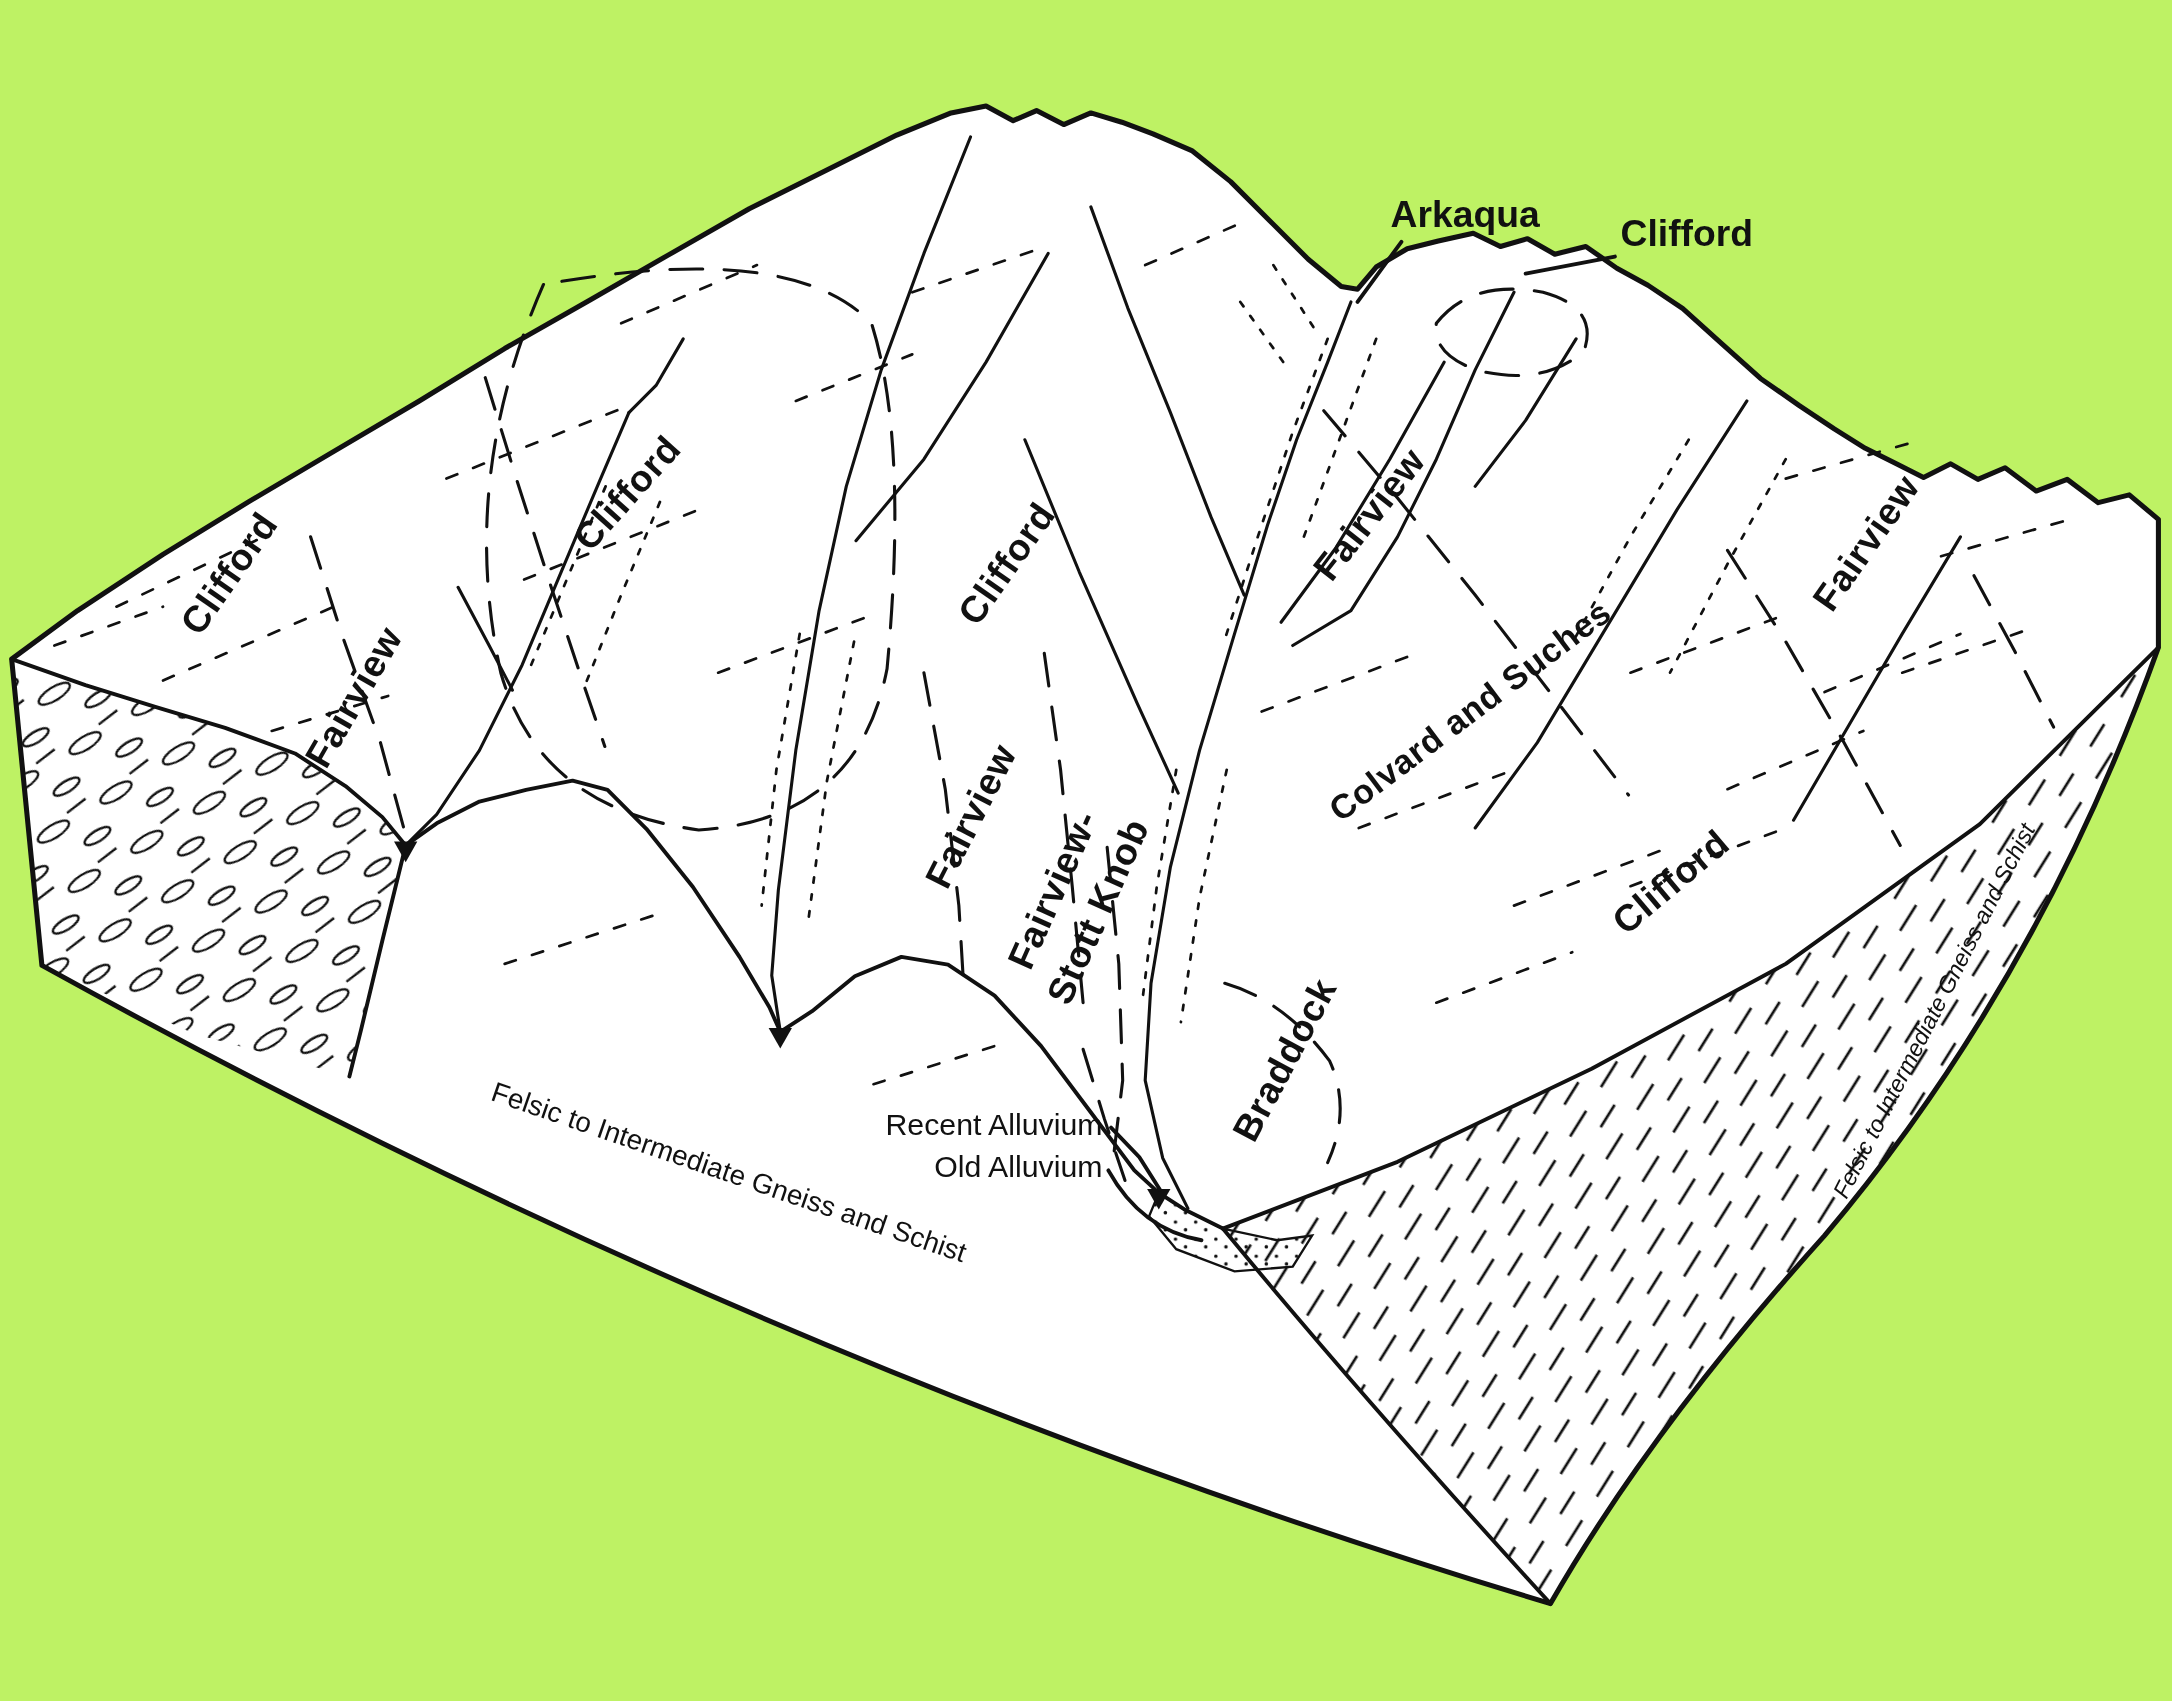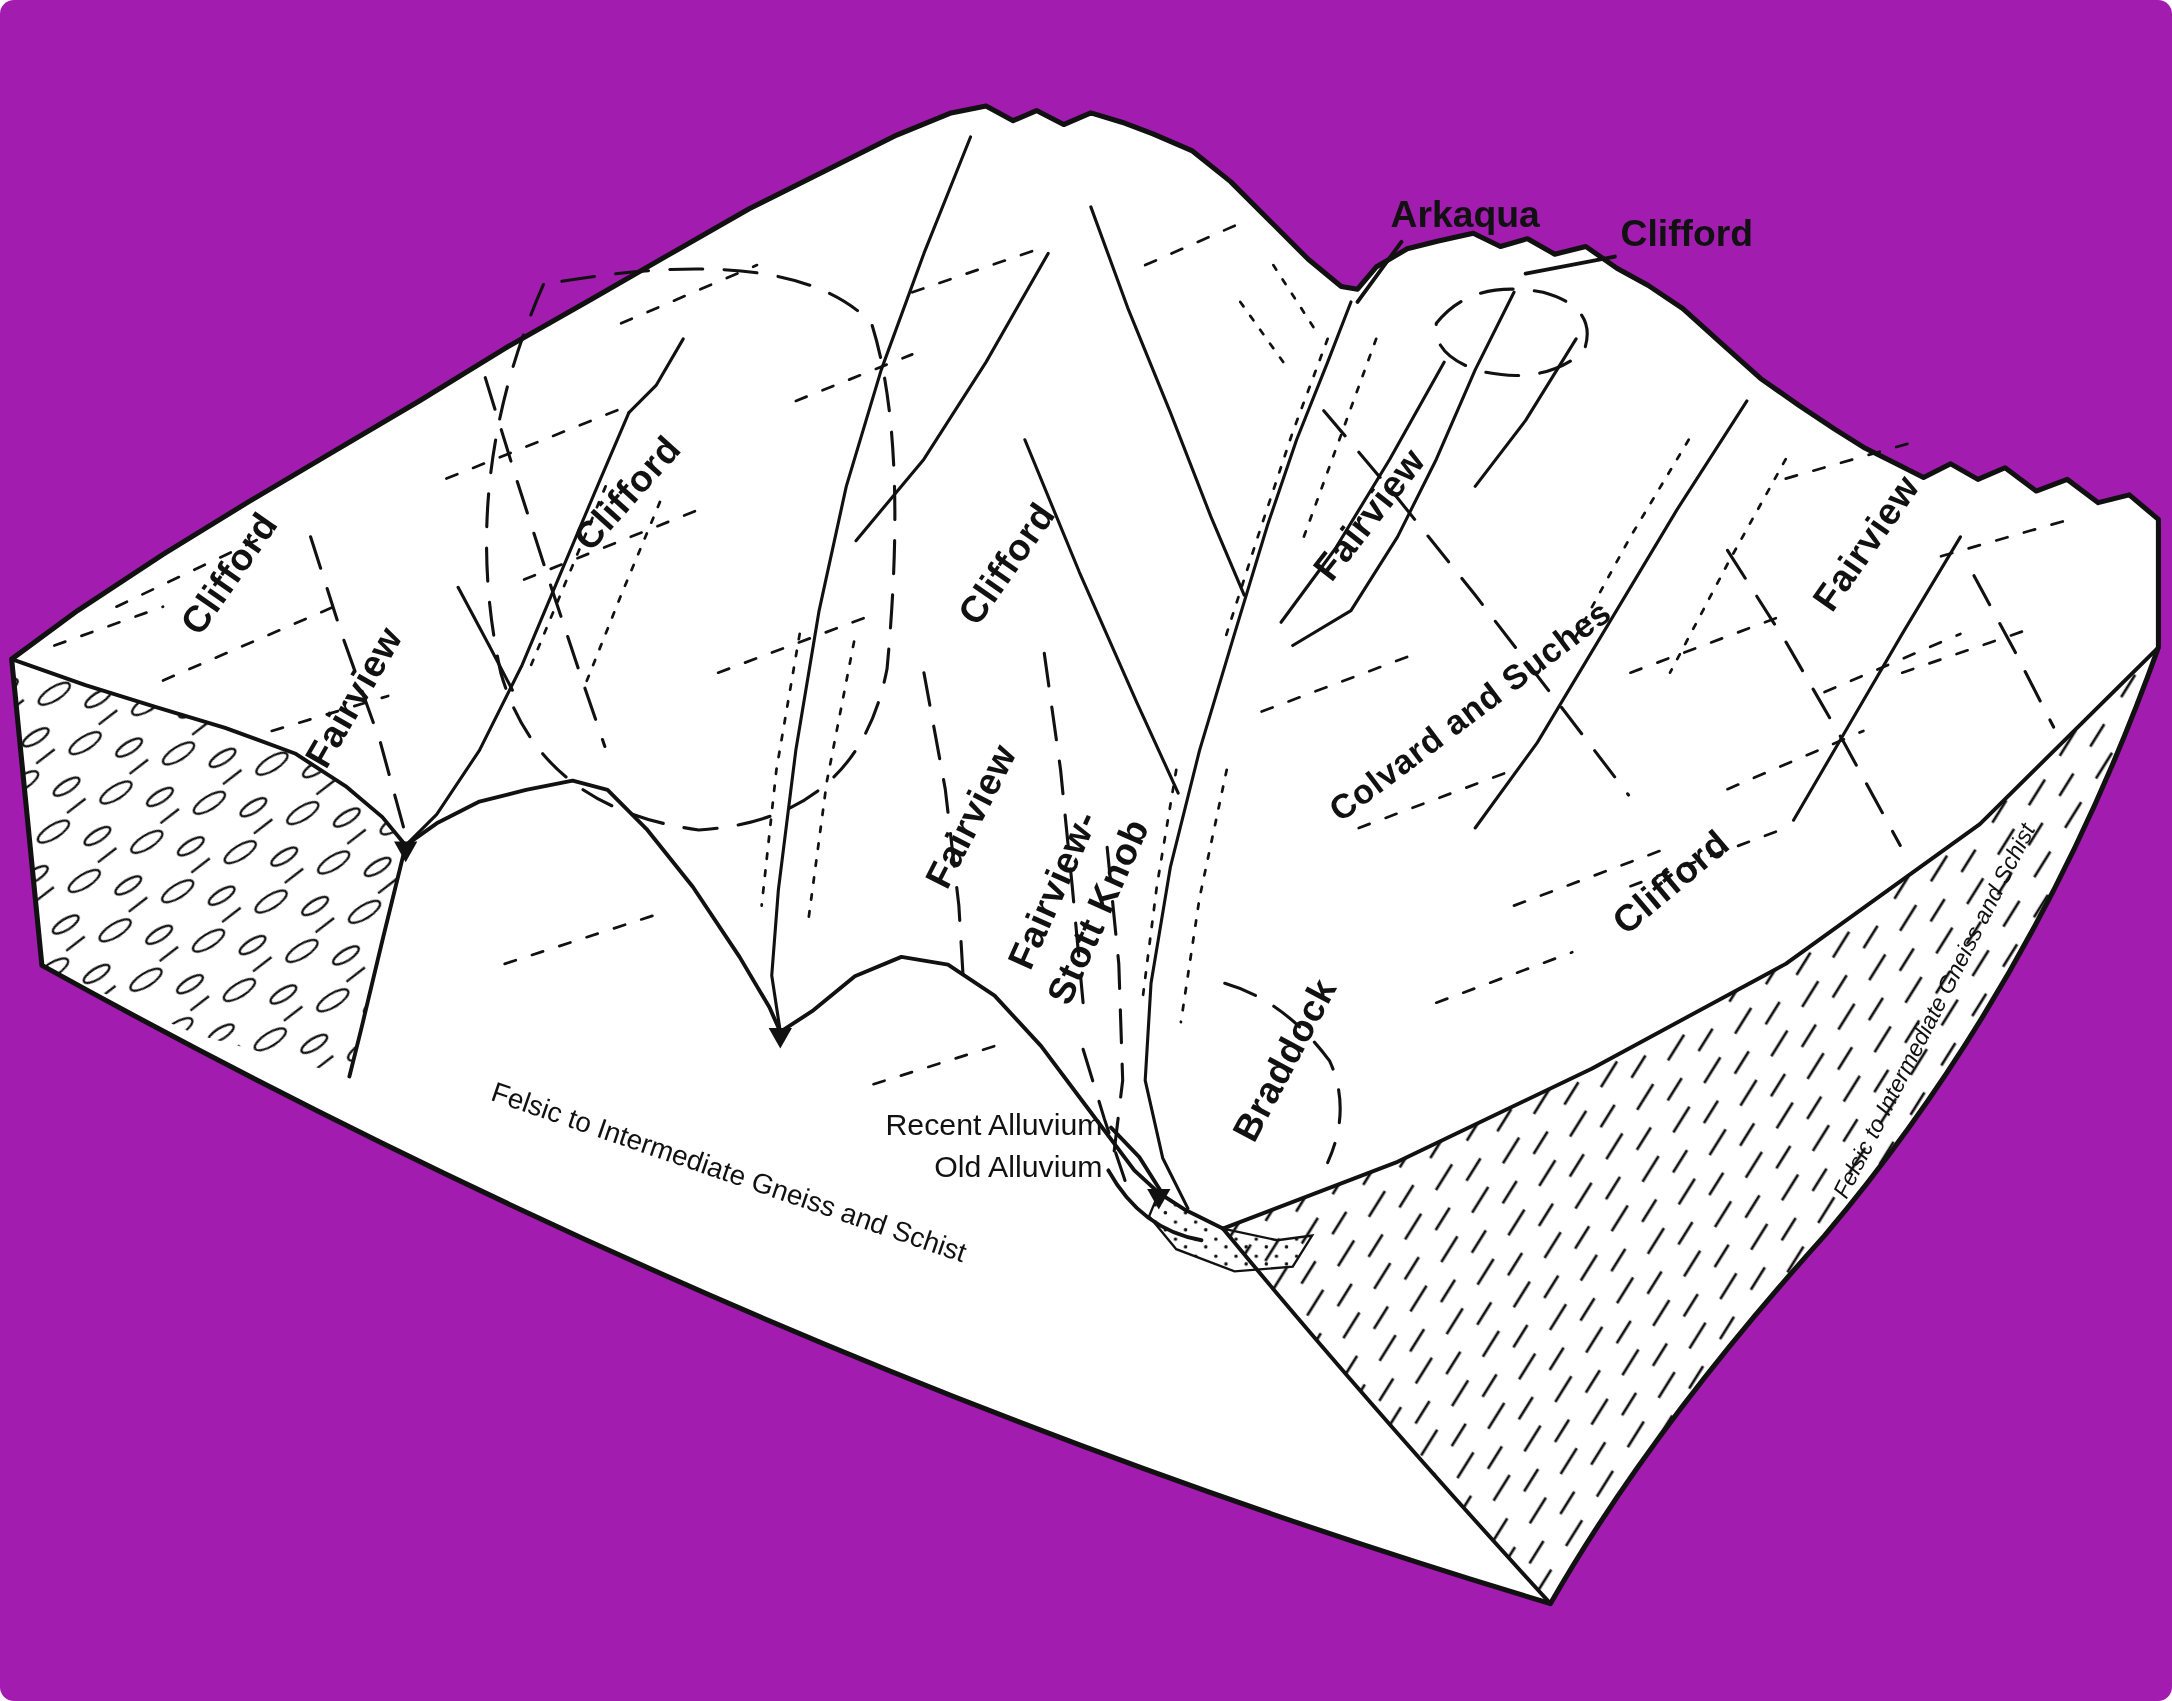--- a/index.html
+++ b/index.html
@@ -1,16 +1,16 @@
 <!DOCTYPE html>
 <html style="font-size:7px"><head>
 <meta charset="utf-8">
 <style>
   html,body{margin:0;padding:0;background:#ffffff;}
-  .stage{width:100vw;height:100vh;display:flex;align-items:flex-end;justify-content:center;background:#a21caf;border-radius:14px;}
+  .stage{width:100vw;height:100vh;display:flex;align-items:flex-end;justify-content:center;background:#bef264;}
   svg{width:100%;height:100%;display:block;}
   .silhouette{fill:#ffffff;stroke:#111;stroke-width:13;stroke-linejoin:round;}
   .edge{fill:none;stroke:#111;stroke-width:10;stroke-linejoin:round;stroke-linecap:round;}
   .facefill{stroke:none;}
   .stream{fill:none;stroke:#111;stroke-width:8;stroke-linecap:round;stroke-linejoin:round;}
   .boundary{fill:none;stroke:#111;stroke-width:8;stroke-dasharray:85 55;stroke-linecap:round;}
   .ticks{fill:none;stroke:#111;stroke-width:7;stroke-dasharray:30 44;stroke-linecap:round;}
   .feather{fill:none;stroke:#111;stroke-width:7;stroke-dasharray:14 30;stroke-linecap:round;}
   .leader{fill:none;stroke:#111;stroke-width:10;stroke-linecap:round;}
   .vmark{fill:#111;stroke:none;}

